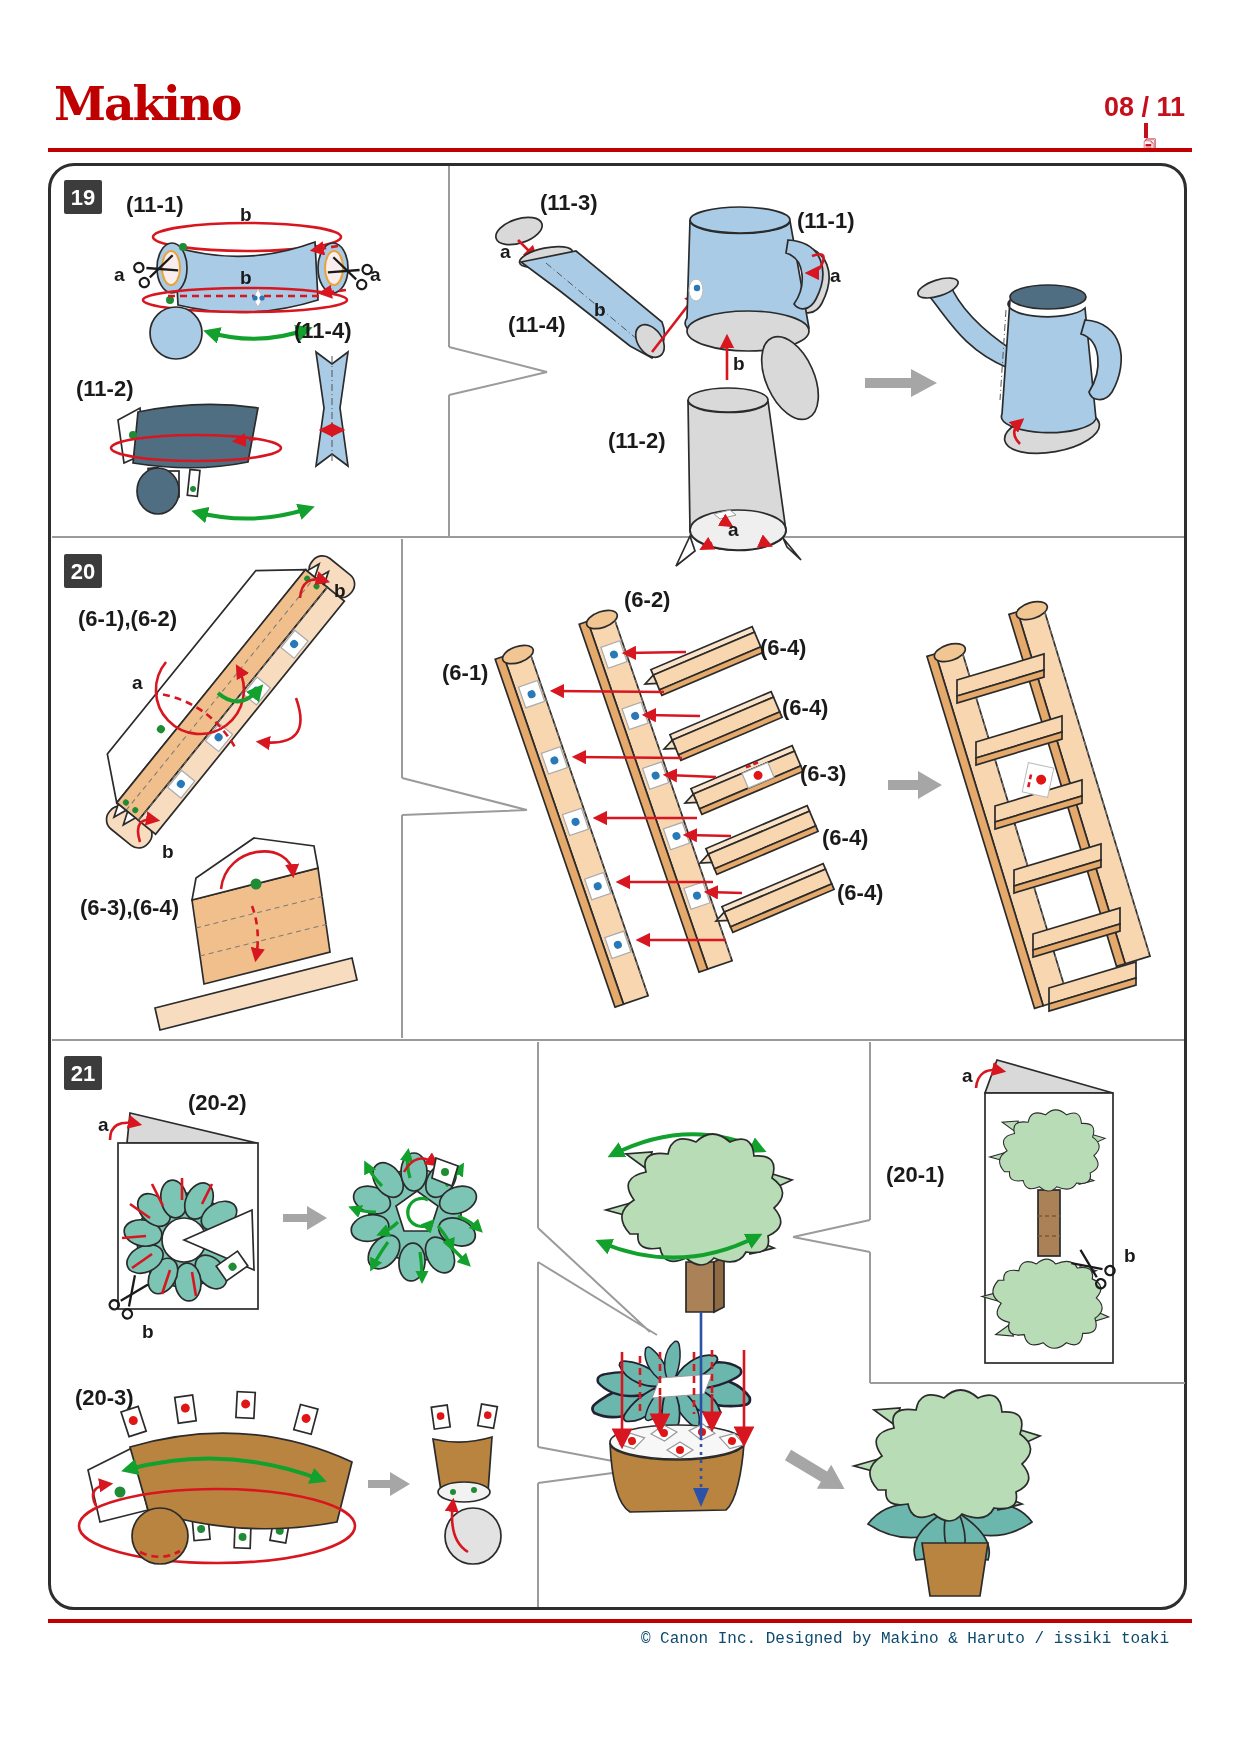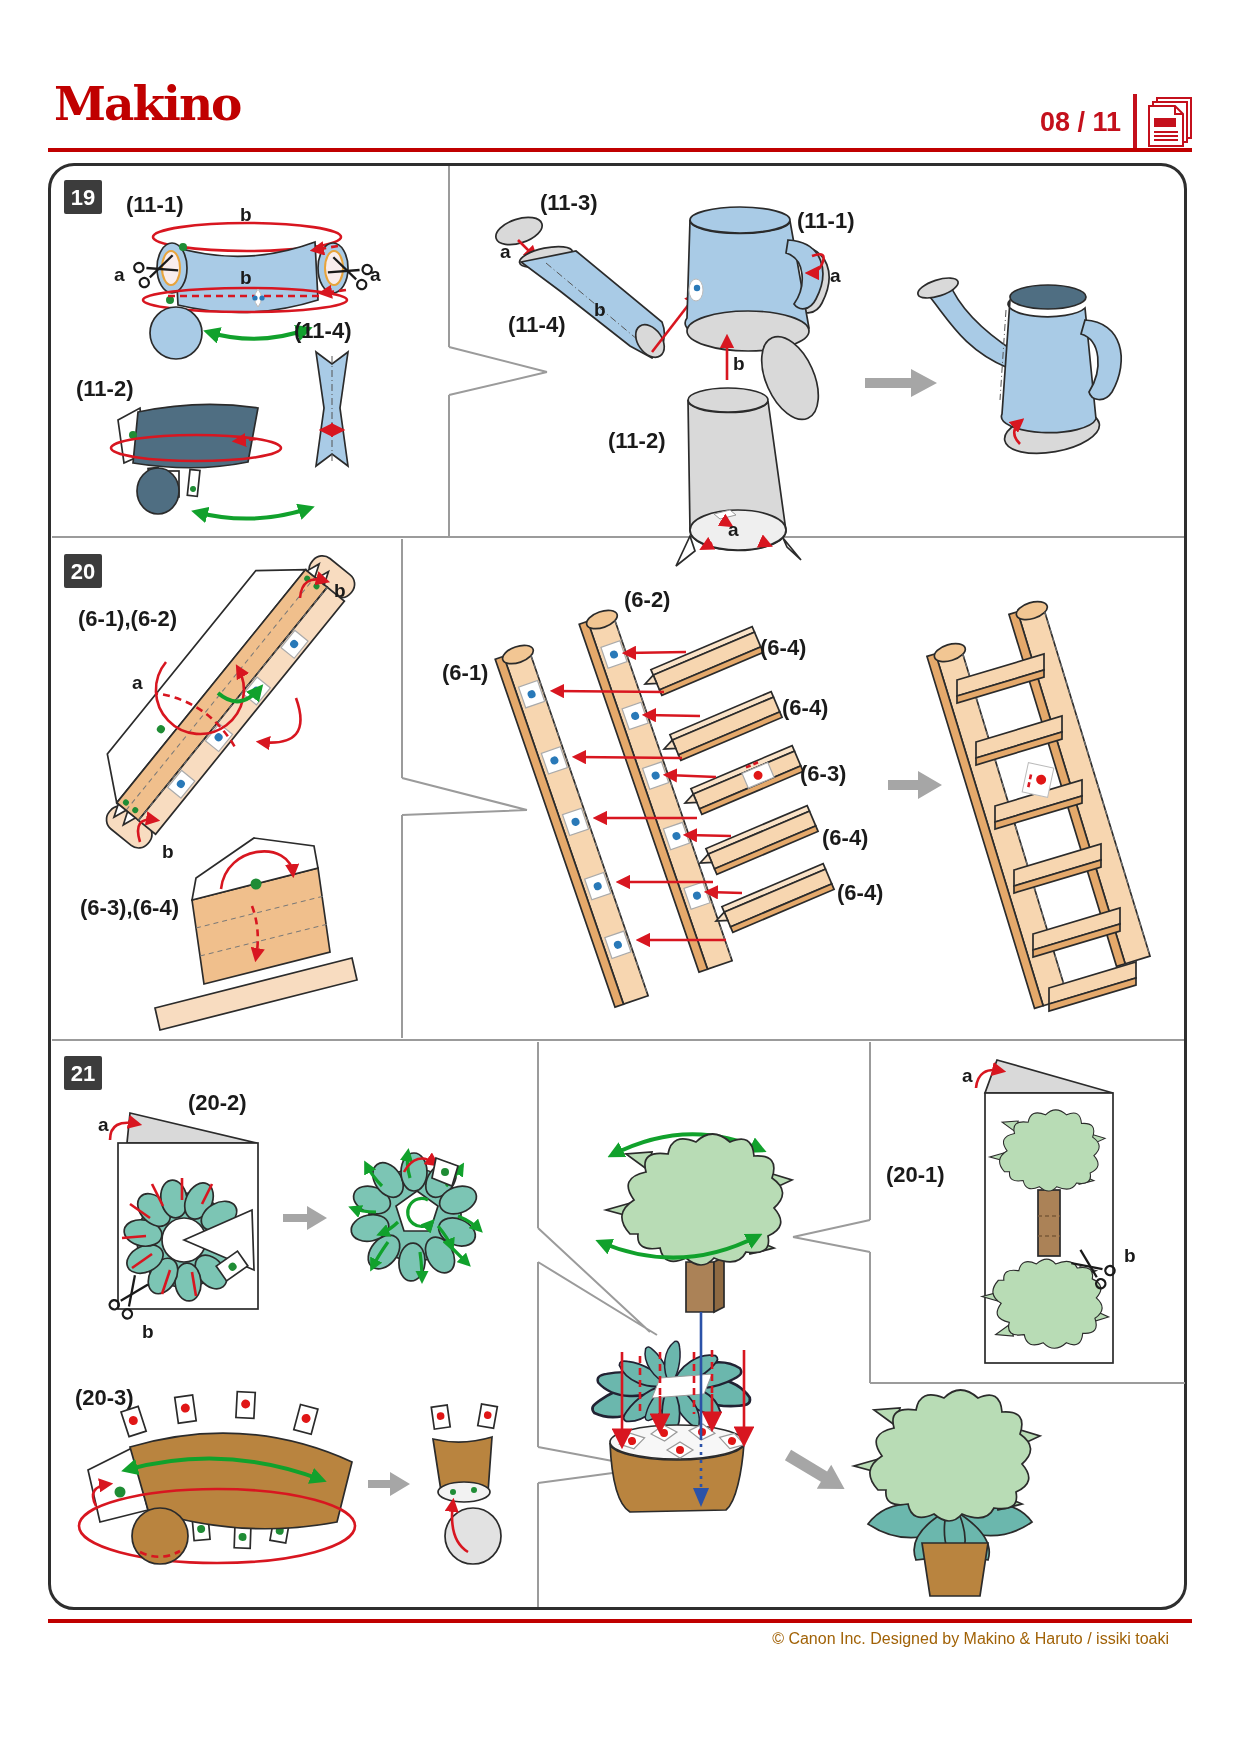--- a/index.html
+++ b/index.html
@@ -4,32 +4,32 @@
 <style>
   html,body { margin:0; padding:0; background:#ffffff; }
   body { width:1239px; height:1753px; position:relative;
          font-family:"Liberation Sans", sans-serif; }
 
   
   .brand { position:absolute; left:54px; top:80px; width:200px; height:52px;
            font-family:"DejaVu Serif", serif; font-weight:bold;
            font-size:47px; line-height:48px; color:#c00000; letter-spacing:-2px; }
   .page-info { position:absolute; right:42px; top:92px; height:60px; display:flex;
-               align-items:center; }
+               align-items:center;flex-direction:column; }
   .page-num { color:#c4101c; font-size:27px; font-weight:bold; margin-right:12px; }
   .vbar { width:4px; height:56px; background:#c4101c; margin-right:8px; }
   .hrule { position:absolute; left:48px; top:148px; width:1144px; height:4px; background:#c00000; }
 
   
   .panel { position:absolute; left:48px; top:163px; width:1139px; height:1447px;
            border:3px solid #2e2e2e; border-radius:26px; box-sizing:border-box; background:#fff; }
 
   
   .frule { position:absolute; left:48px; top:1619px; width:1144px; height:4px; background:#c00000; }
-  .credit { position:absolute; top:1630px; right:70px; font-size:16px; color:#a16207; }
+  .credit { position:absolute; top:1630px; right:70px; font-size:16px; color:#0c4a6e;font-family:Liberation Mono, monospace; }
 
   svg.canvas { position:absolute; left:0; top:0; }
 
   
   .ol   { stroke:#2b2b2b; stroke-width:1.7; }
   .blue { fill:#a9cbe6; }
   .slate{ fill:#4f6e82; }
   .grayp{ fill:#d9d9d9; }
   .tanA { fill:#f0bf8c; } .tanL { fill:#f8dcc0; } .tanF { fill:#f7d6b0; }
   .tanT { fill:#fae3c8; } .tanD { fill:#e5a96b; } .cap { fill:#f2c693; }

